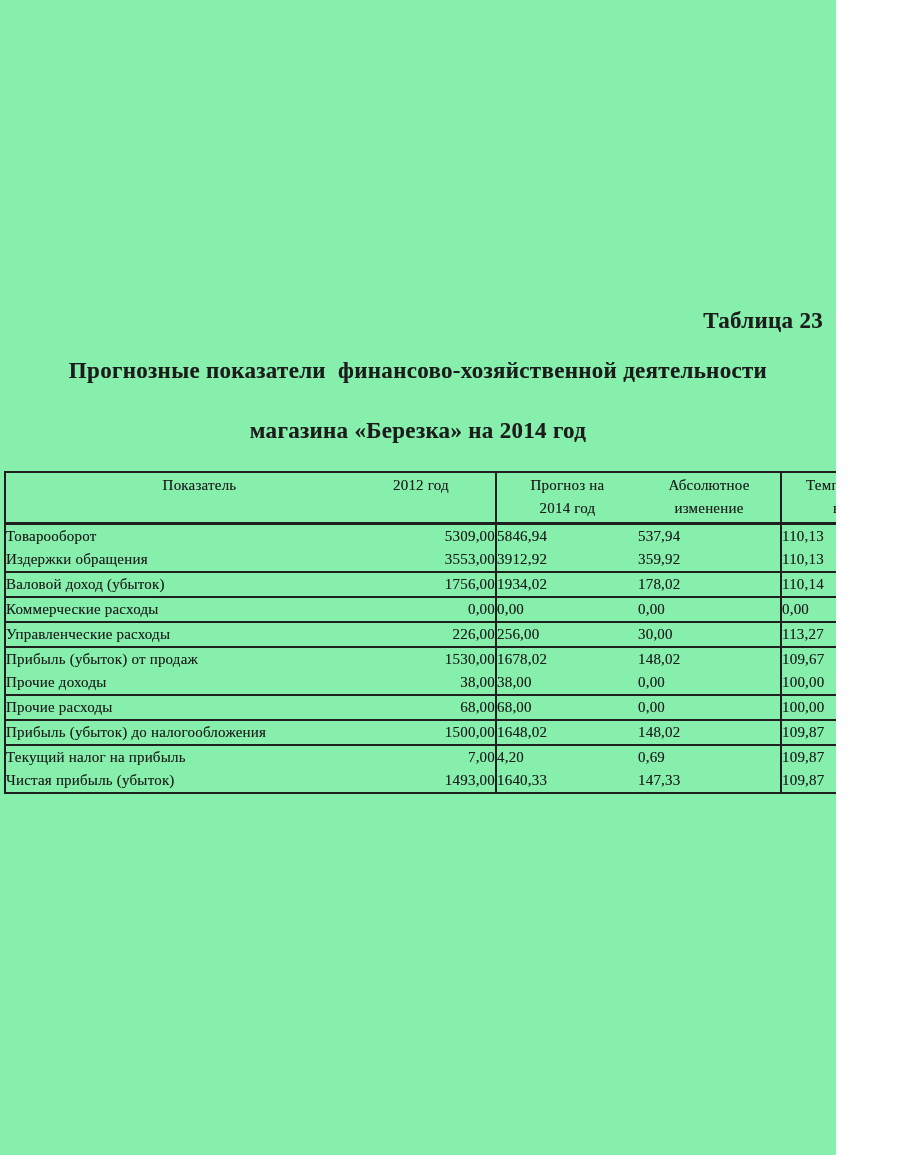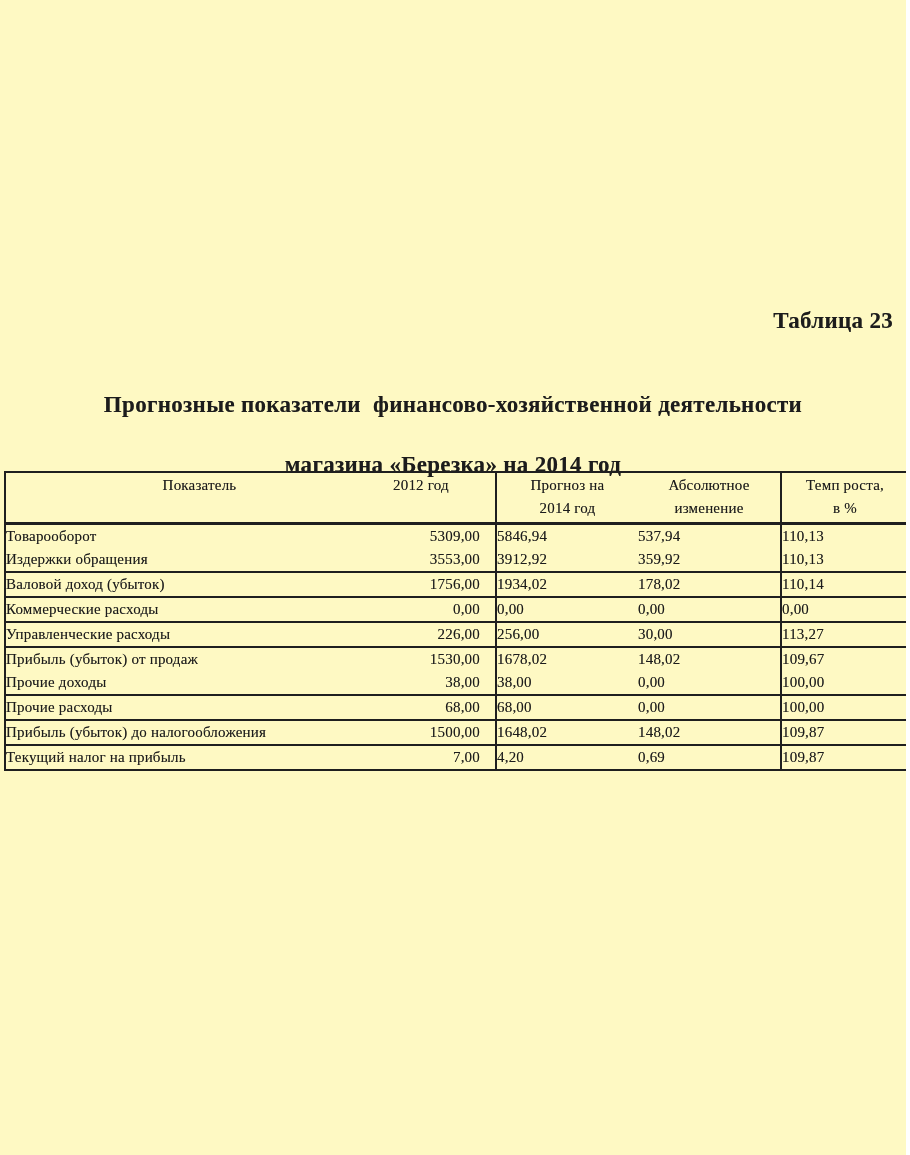--- a/index.html
+++ b/index.html
@@ -1,28 +1,28 @@
 <!DOCTYPE html>
 <html style="--ink: #1c1c1c; --line: #1f1f1f;"><head>
 <meta charset="utf-8">
 <style>
   :root { --ink:#1c1c1c; --line:#1f1f1f; }
   html,body { margin:0; padding:0; background:#ffffff; }
   .page {
-    position:relative; width:906px; height:1155px; background:#fef9c3;
+    position:relative; width:836px; height:1155px; background:#86efac;
     font-family:"Liberation Serif","DejaVu Serif",serif; color:var(--ink);
     overflow:hidden; text-shadow:0 0 .6px rgba(25,25,25,.45);
   }
   .caption {
     position:absolute; top:308px; right:13px;
     font-size:23px; font-weight:bold; letter-spacing:.3px; white-space:pre;
   }
   .doc-title {
     position:absolute; left:0; width:100%; text-align:center;
-    font-size:23px; font-weight:bold; letter-spacing:.3px; white-space:pre;margin-top:34px;
+    font-size:23px; font-weight:bold; letter-spacing:.3px; white-space:pre;
   }
   .doc-title.l1 { top:358px; }
   .doc-title.l2 { top:418px; }
   table.fin {
     position:absolute; left:4px; top:471px; width:904px;
     border-collapse:collapse; table-layout:fixed;
     font-size:15px; letter-spacing:.2px; color:var(--ink);
     border:2px solid var(--line);
   }
   col.c1 { width:388px; } col.c2 { width:103px; }
@@ -30,21 +30,21 @@
   thead th {
     font-weight:normal; vertical-align:top; line-height:23px;
     padding:1px 0 2px 0; border-bottom:3px solid var(--line);
   }
   th.h-ind { text-align:center; }
   th.h-2012 { text-align:left; padding-right:15px; }
   th.h-fore, th.h-chg, th.h-grow { text-align:center; }
   .v-after { border-right:2px solid var(--line); }
   tbody td { height:23px; line-height:23px; padding:0; white-space:nowrap; overflow:hidden; }
   td.c-label { text-align:left; }
-  td.c-2012  { text-align:right; padding-right:15px; }
+  td.c-2012  { text-align:right; }
   td.c-fore, td.c-chg, td.c-grow { text-align:left;margin-top:40px; }
   tr.sep td { border-bottom:2px solid var(--line); }
 </style>
 </head>
 <body>
 
 <div class="page">
 
   <div class="caption">Таблица 23</div>
 
@@ -141,16 +141,23 @@
         <td class="c-chg v-after">148,02</td>
         <td class="c-grow">109,87</td>
       </tr>
       <tr>
         <td class="c-label">Текущий налог на прибыль</td>
         <td class="c-2012 v-after">7,00</td>
         <td class="c-fore">4,20</td>
         <td class="c-chg v-after">0,69</td>
         <td class="c-grow">109,87</td>
       </tr>
+      <tr>
+        <td class="c-label">Чистая прибыль (убыток)</td>
+        <td class="c-2012 v-after">1493,00</td>
+        <td class="c-fore">1640,33</td>
+        <td class="c-chg v-after">147,33</td>
+        <td class="c-grow">109,87</td>
+      </tr>
     </tbody>
   </table>
 
 </div>
 
 </body></html>

